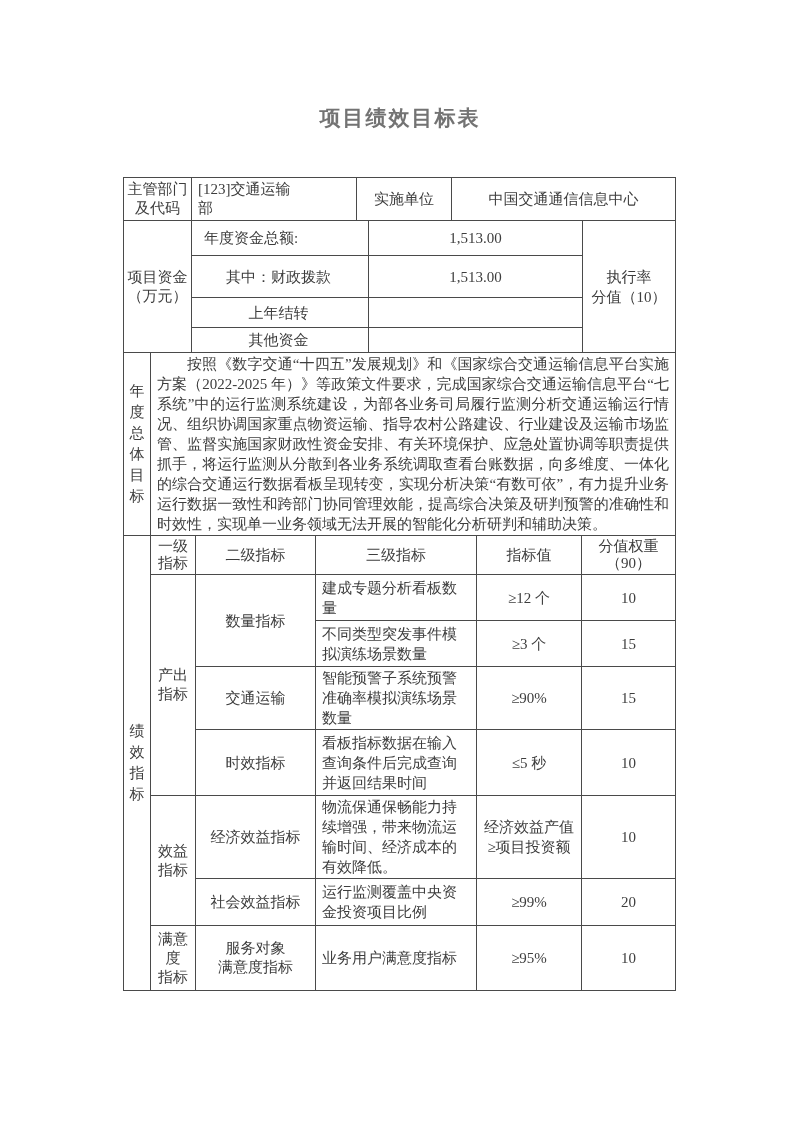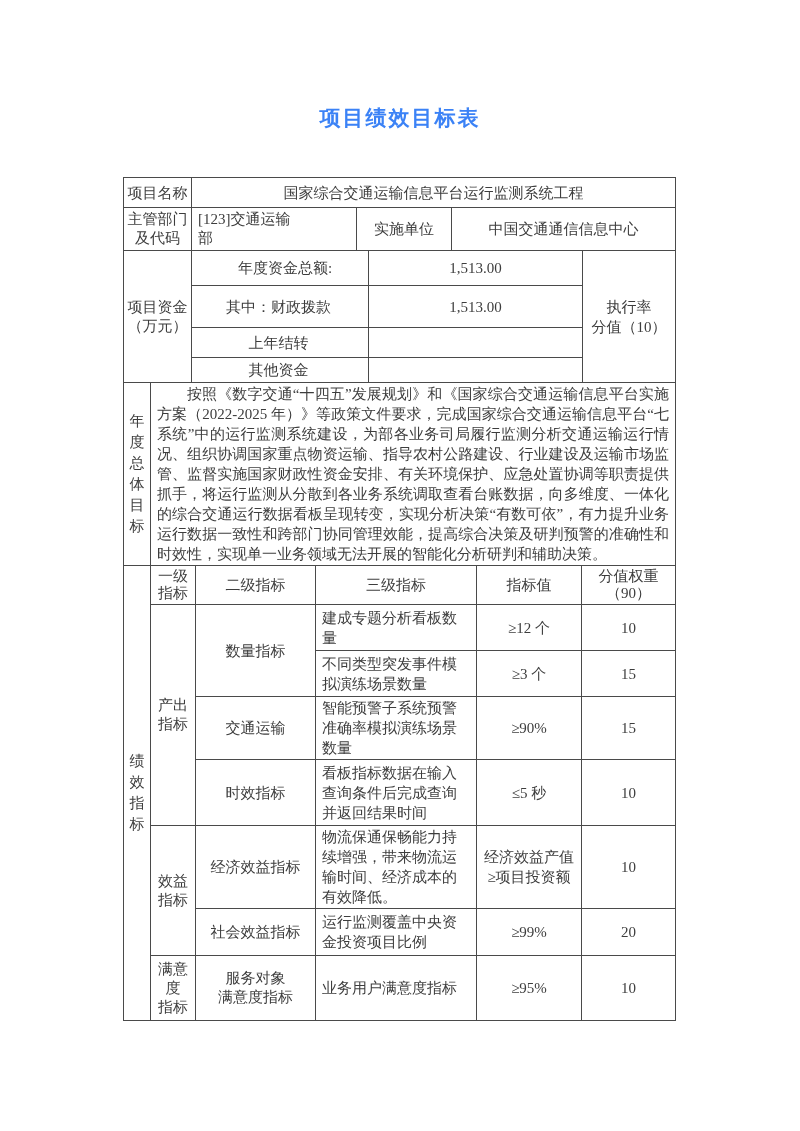--- a/index.html
+++ b/index.html
@@ -4,36 +4,36 @@
 <style>
   html,body { margin:0; padding:0; background:#ffffff; }
   .page {
     position:relative; width:800px; height:1131px; background:#ffffff;
     font-family:"Liberation Serif","DejaVu Serif",serif; color:#3d3d3d;
     overflow:hidden;
   }
   .doc-title {
     position:absolute; top:104px; left:0; width:100%;
     text-align:center; font-size:21px; font-weight:bold; letter-spacing:2px; margin:0;
-    color:#3b82f6;
+    color:#737373;
   }
   .doc-subtitle {
     position:absolute; top:146px; left:0; width:100%;
     text-align:center; font-size:14px;
   }
   .tablewrap { position:absolute; left:123px; top:177px; width:552px; }
   table { border-collapse:collapse; table-layout:fixed; width:552px; }
   .tB, .tC, .tD { margin-top:-1px; }
   td {
     border:1px solid #4a4a4a; font-size:15px; vertical-align:middle;
     padding:2px; overflow:hidden; line-height:20px;
   }
   .c  { text-align:center; }
   .r  { text-align:center; padding-right:5px; }
-  .lf { text-align:center; padding-left:12px; }
+  .lf { text-align:left; padding-left:12px; }
   .ml { white-space:pre-line; }
   .vlab { text-align:center; padding:0; line-height:21px; white-space:pre-line; }
   .l3 { text-align:left; padding:1px 8px 1px 6px; line-height:20px; }
   .deptv { text-align:left; padding-left:6px; line-height:19px; }
   .goal-cell { padding:1px 6px; }
   .goal-text { text-indent:2em; text-align:justify; line-height:20px; }
   .pagenum {
     position:absolute; top:1046px; left:0; width:100%;
     text-align:center; font-size:12px; color:#555;
   }
@@ -48,24 +48,20 @@
   <div class="tablewrap">
 
     <table class="tA">
       <colgroup>
           <col style="width:68px">
           <col style="width:165px">
           <col style="width:95px">
           <col style="width:224px">
         </colgroup>
       <tbody>
-          <tr style="height:30px">
-        <td class="c">项目名称</td>
-        <td class="c" colspan="3">国家综合交通运输信息平台运行监测系统工程</td>
-      </tr>
       <tr style="height:41px">
         <td class="c" style="line-height:19px">主管部门及代码</td>
         <td class="deptv ml">[123]交通运输
 部</td>
         <td class="c">实施单位</td>
         <td class="c">中国交通通信信息中心</td>
       </tr>
     </tbody>
       </table>
 

